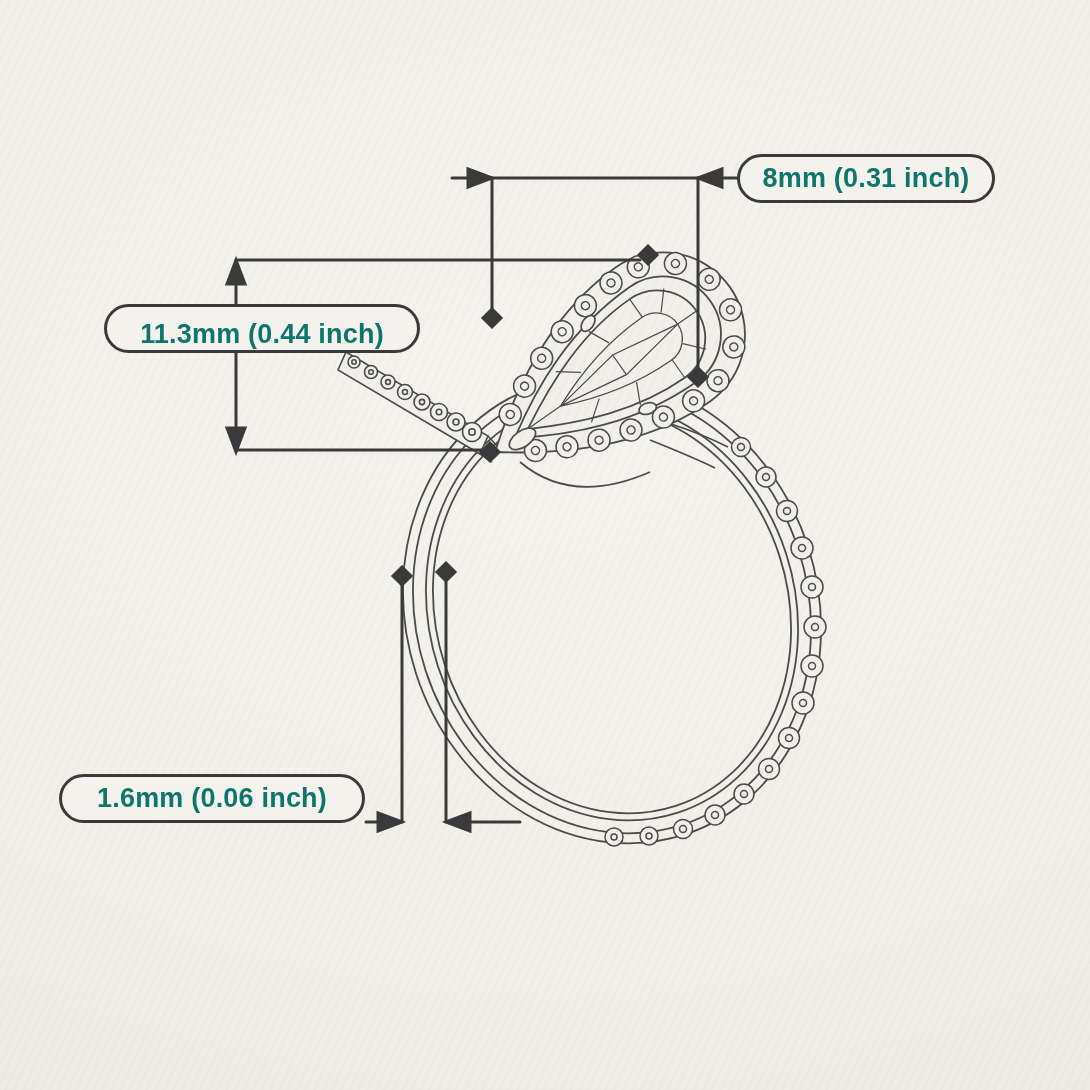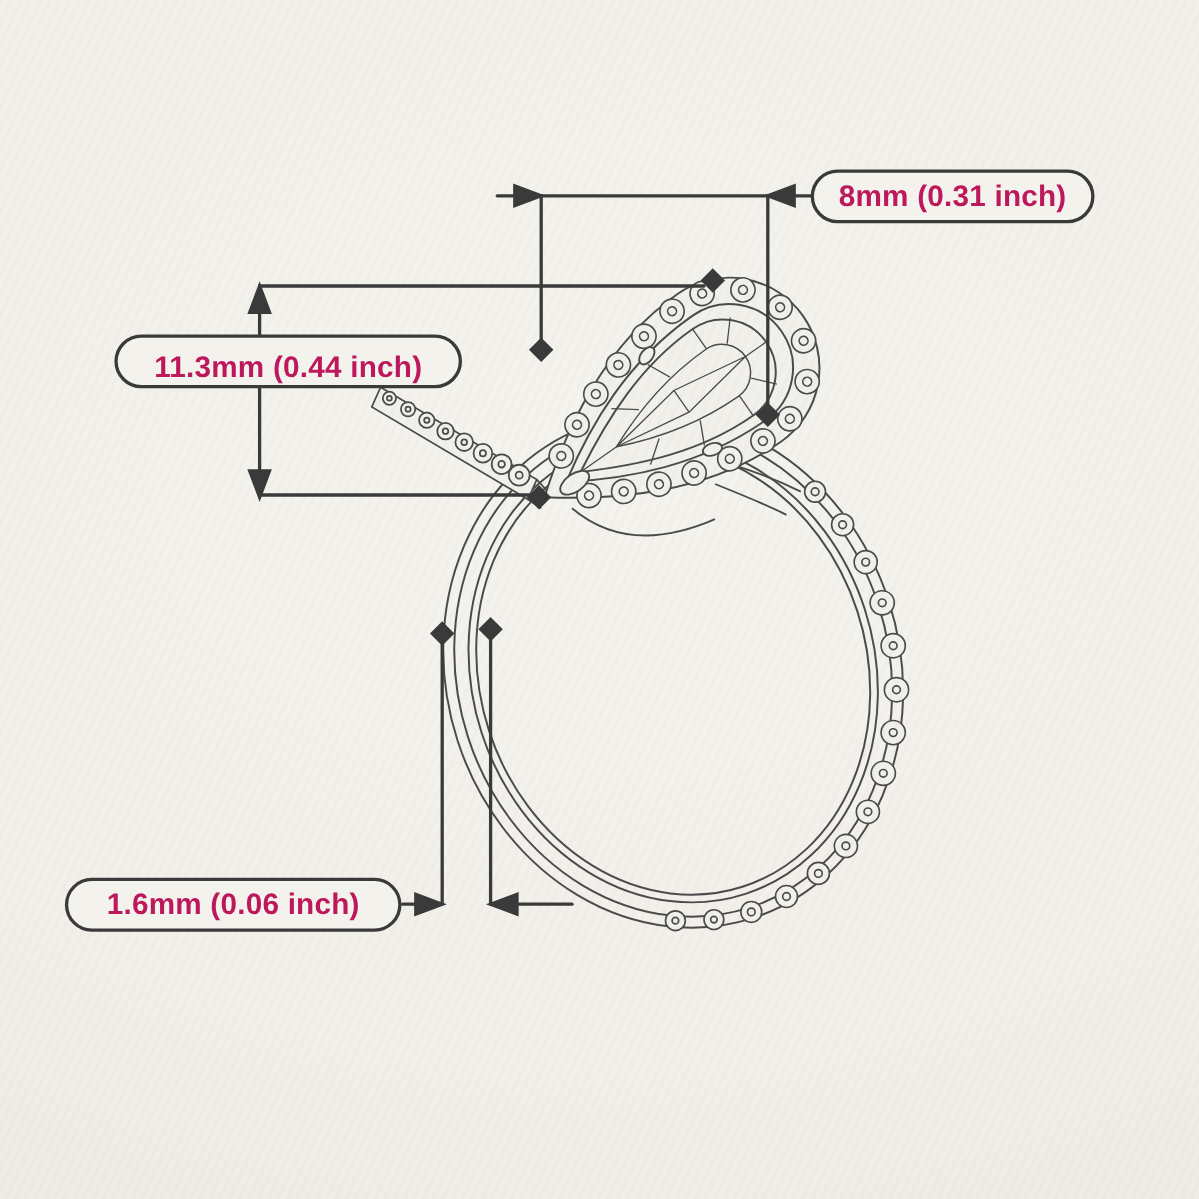--- a/index.html
+++ b/index.html
@@ -18,27 +18,27 @@
   svg.art{position:absolute;left:0;top:0;}
   .dim-label{
     position:absolute;
     height:49px;
     box-sizing:border-box;
     border:3.5px solid #3a3a3a;
     border-radius:26px;
     background:#f4f2ed;
     display:flex;align-items:center;justify-content:center;
     font-weight:700;font-size:27px;letter-spacing:0.2px;
-    color:#be185d;
+    color:#0f766e;
     padding:0 16px;
     z-index:3;
   }
   .dim-label.top{left:737px;top:154px;width:258px;}
   .dim-label.left{left:104px;top:304px;width:316px;align-items:flex-end;}
-  .dim-label.bottom{left:59px;top:798px;width:306px;}
+  .dim-label.bottom{left:59px;top:774px;width:306px;}
 </style>
 </head>
 <body>
 
 <div class="stage">
 
   <svg class="art" width="1090" height="1090" viewBox="0 0 1090 1090">
 
     <g fill="none" stroke="#4b4b4b" stroke-width="1.8" stroke-linecap="round" transform="rotate(-18 612 610)">
       <ellipse cx="612" cy="610" rx="206" ry="236"></ellipse>

